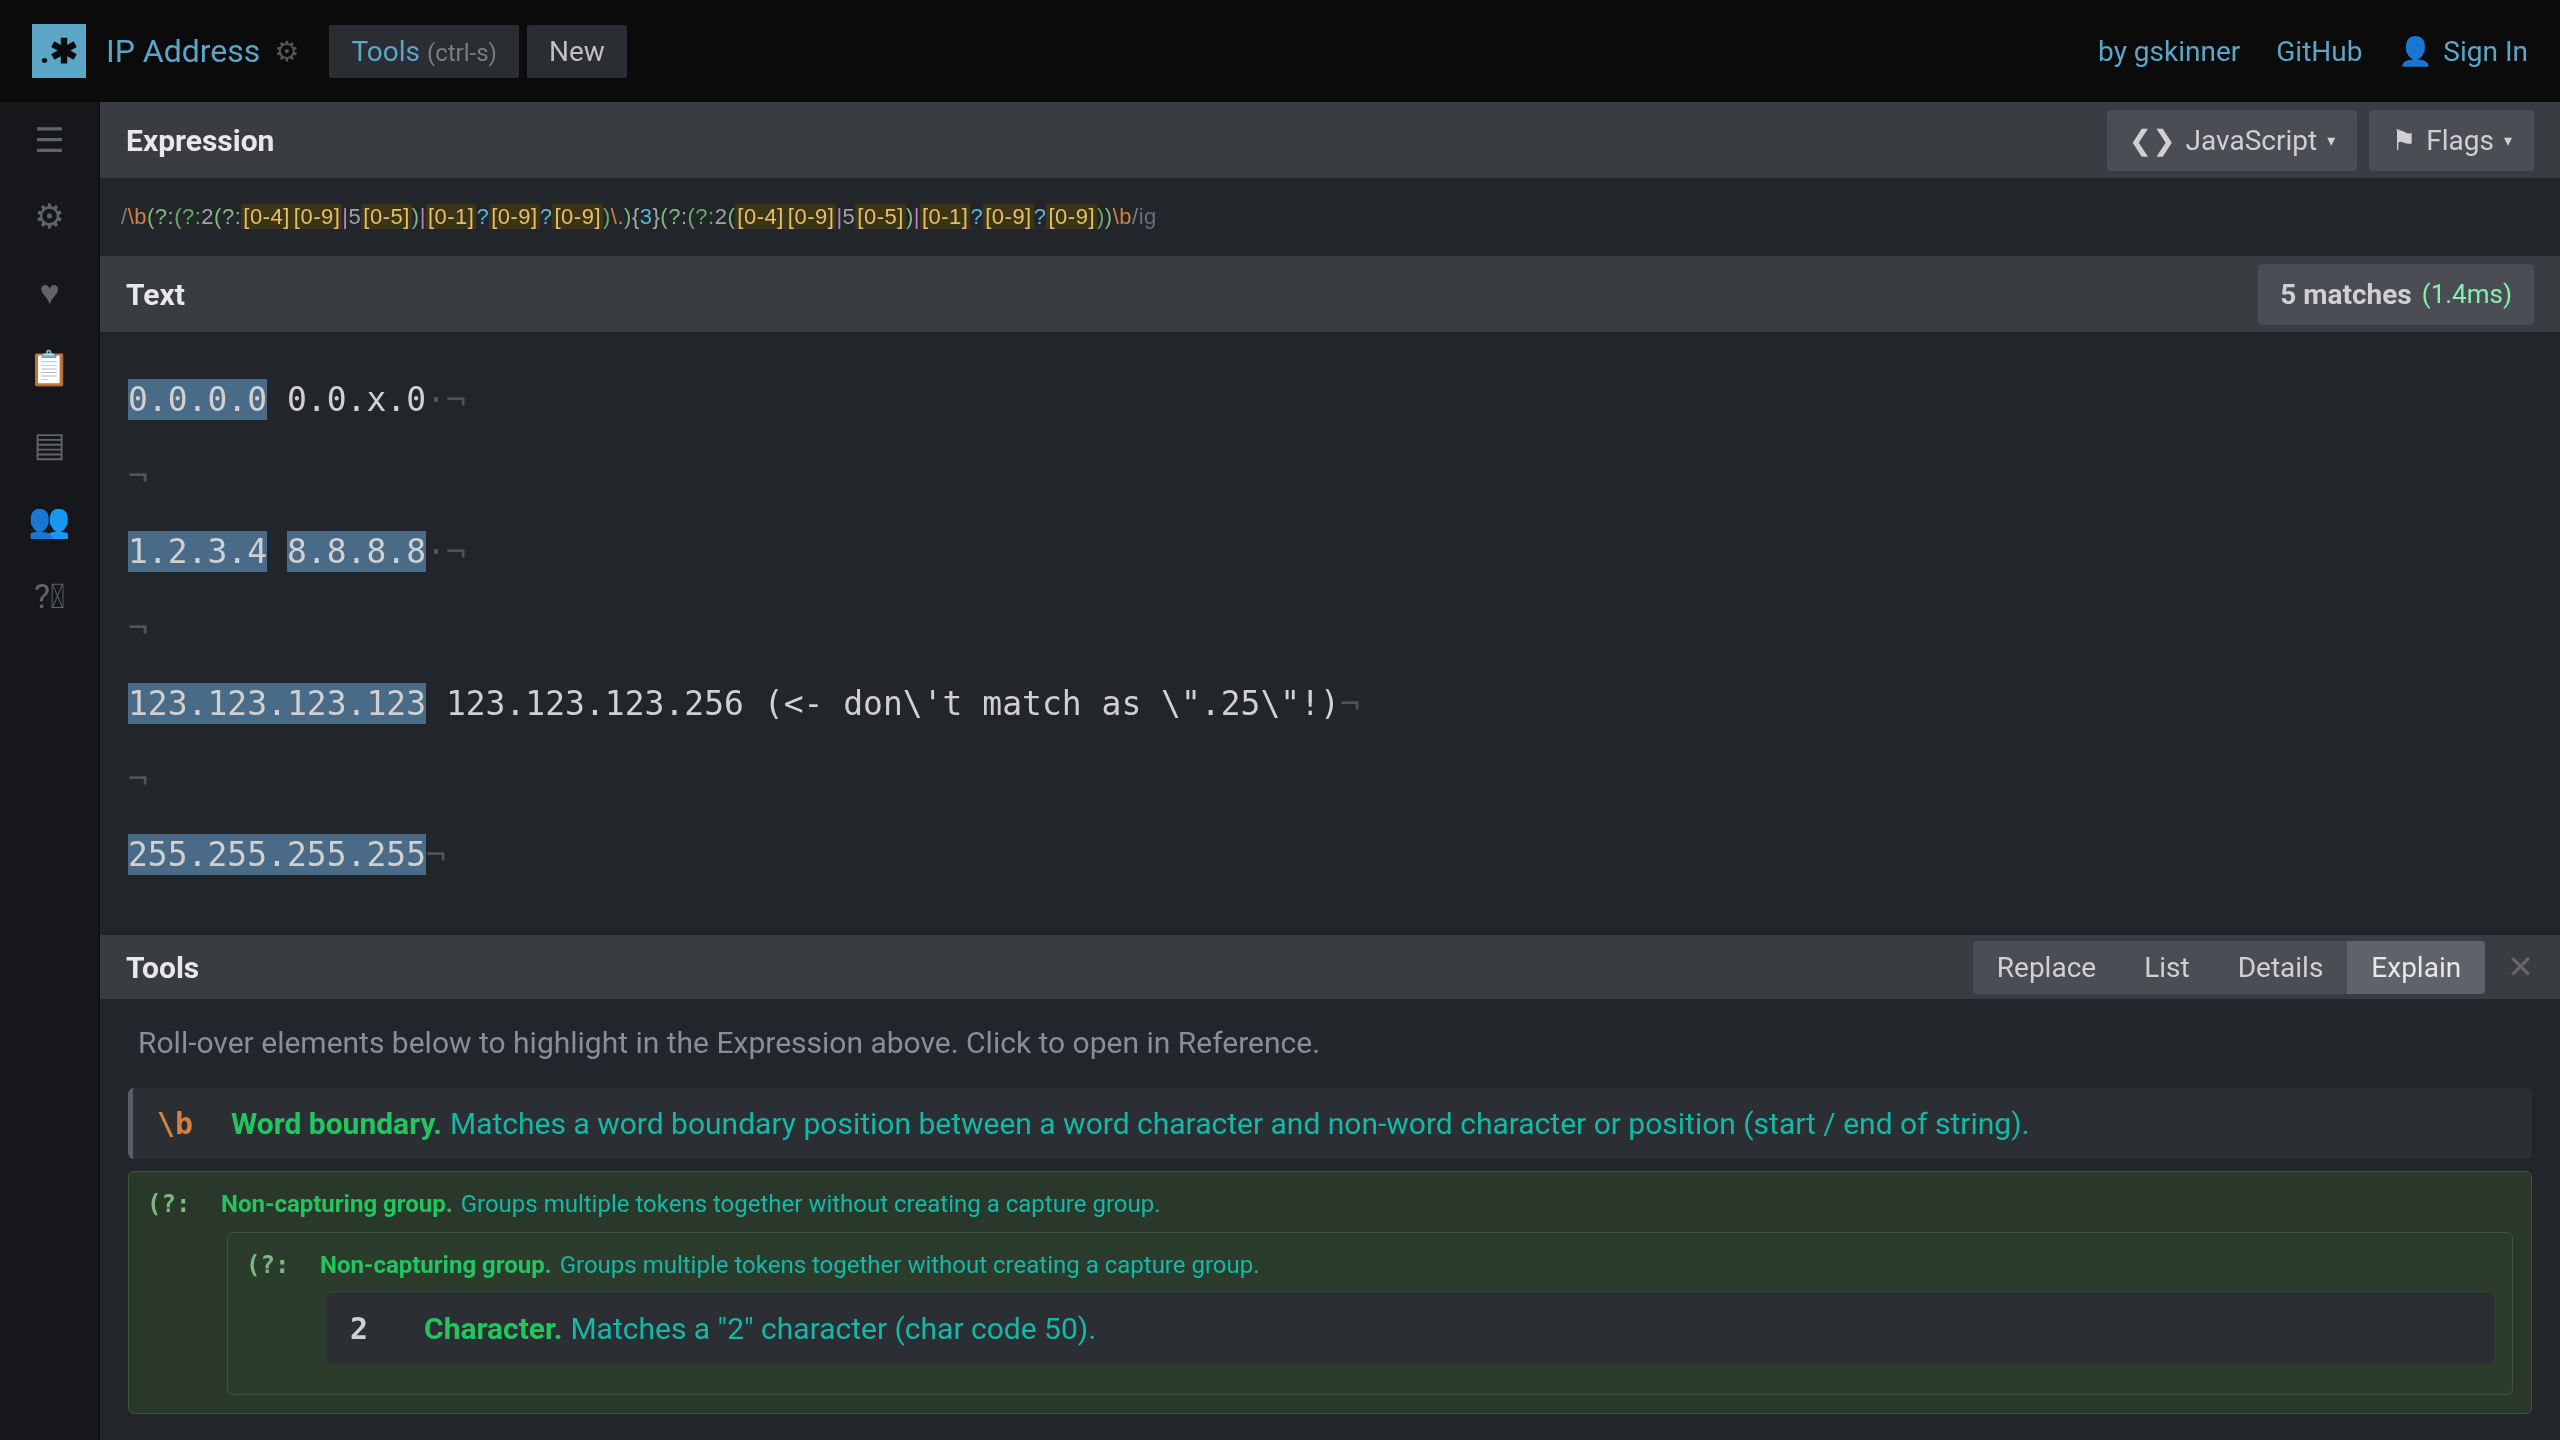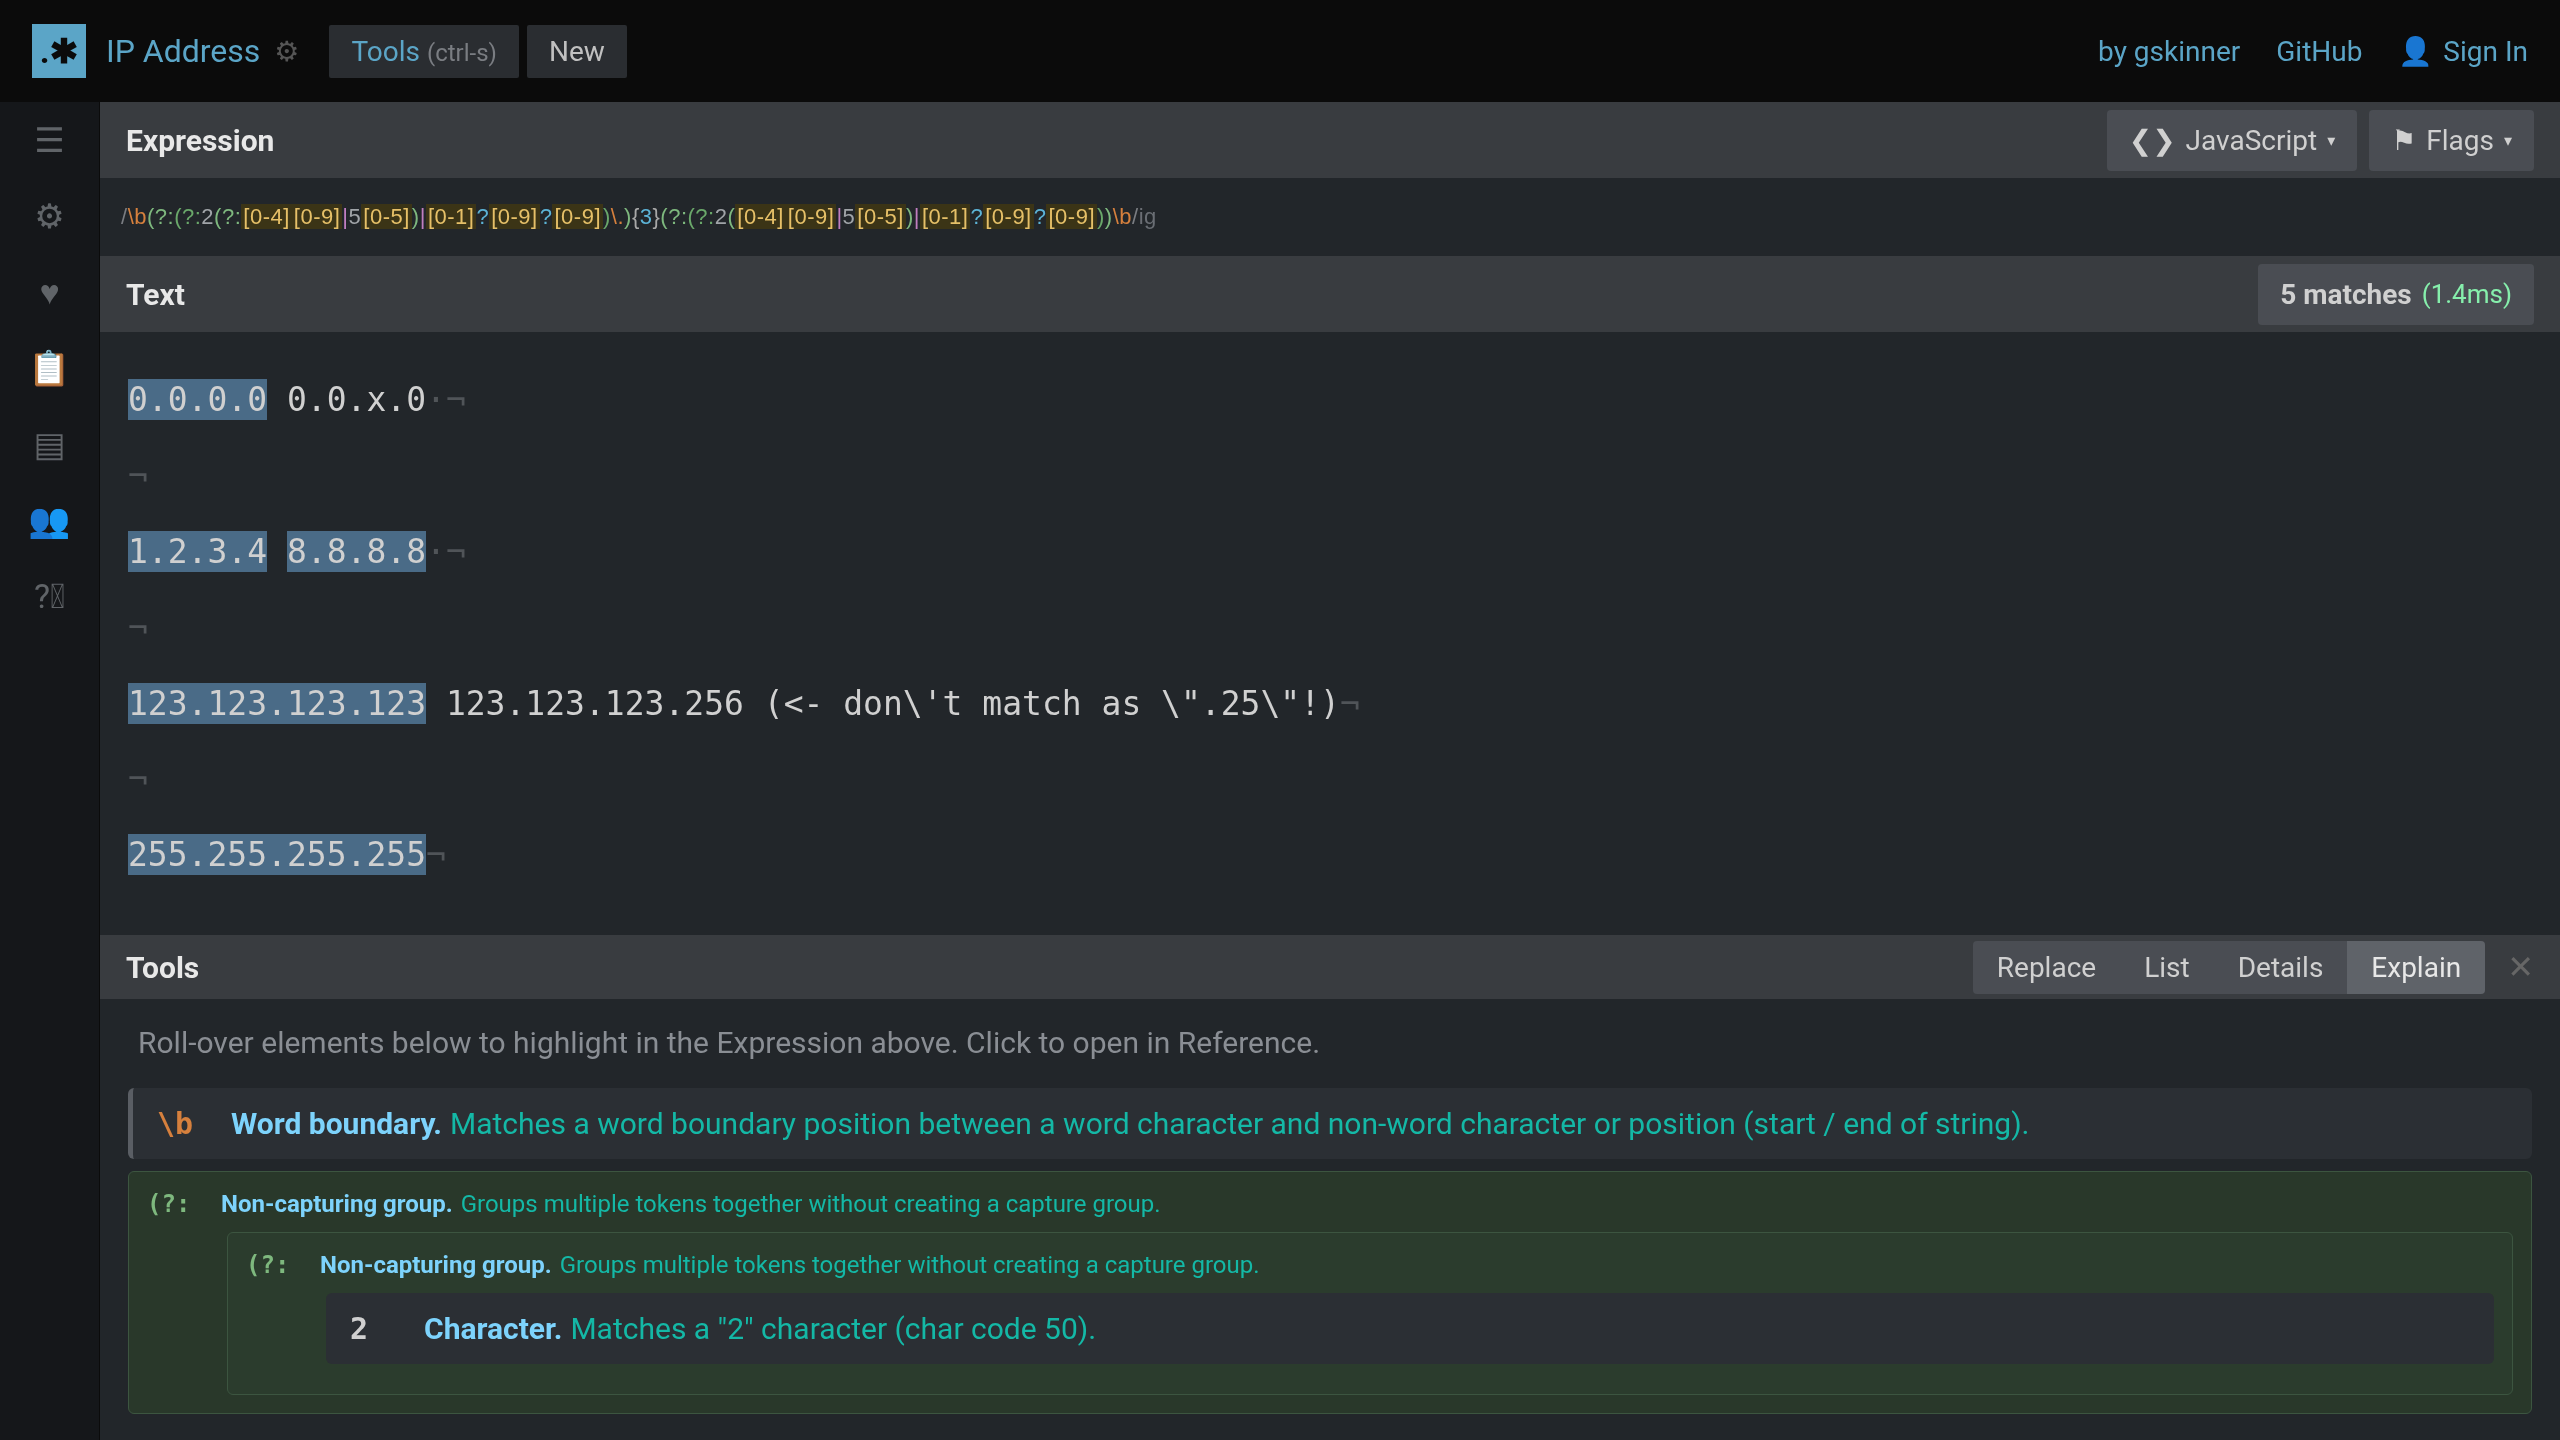--- a/index.html
+++ b/index.html
@@ -176,21 +176,21 @@
   border-radius: 6px;
   margin-bottom: 12px;
   font-size: 30px;
 }
 .explain-row.plain { background: #2b2f34; border-left: 5px solid #5a5e64; }
 .explain-row.char { background: #2b2f34; }
 .exp-token { font-family: "Consolas", monospace; min-width: 74px; padding-right: 20px; font-weight: bold; }
 .exp-token.wb { color: #d6803d; }
 .exp-token.grp { color: #7eb87e; }
 .exp-token.ch { color: #d0d0d0; }
-.exp-label { color: #7dd3fc; font-weight: bold; margin-right: 8px; }
+.exp-label { color: #22c55e; font-weight: bold; margin-right: 8px; }
 .exp-desc { color: #14b8a6; }
 .nest1 { background: #29382a; border: 1px solid #3c5540; padding: 18px; border-radius: 6px; }
 .nest2 { margin-left: 80px; margin-top: 14px; background: #2b3c2d; border: 1px solid #3c5540; padding: 18px; border-radius: 6px; }
 .nest3 { margin-left: 80px; margin-top: 14px; }
 .group-hdr { display: flex; align-items: flex-start; }
 </style>
 </head>
 <body>
 
 <div class="header">

